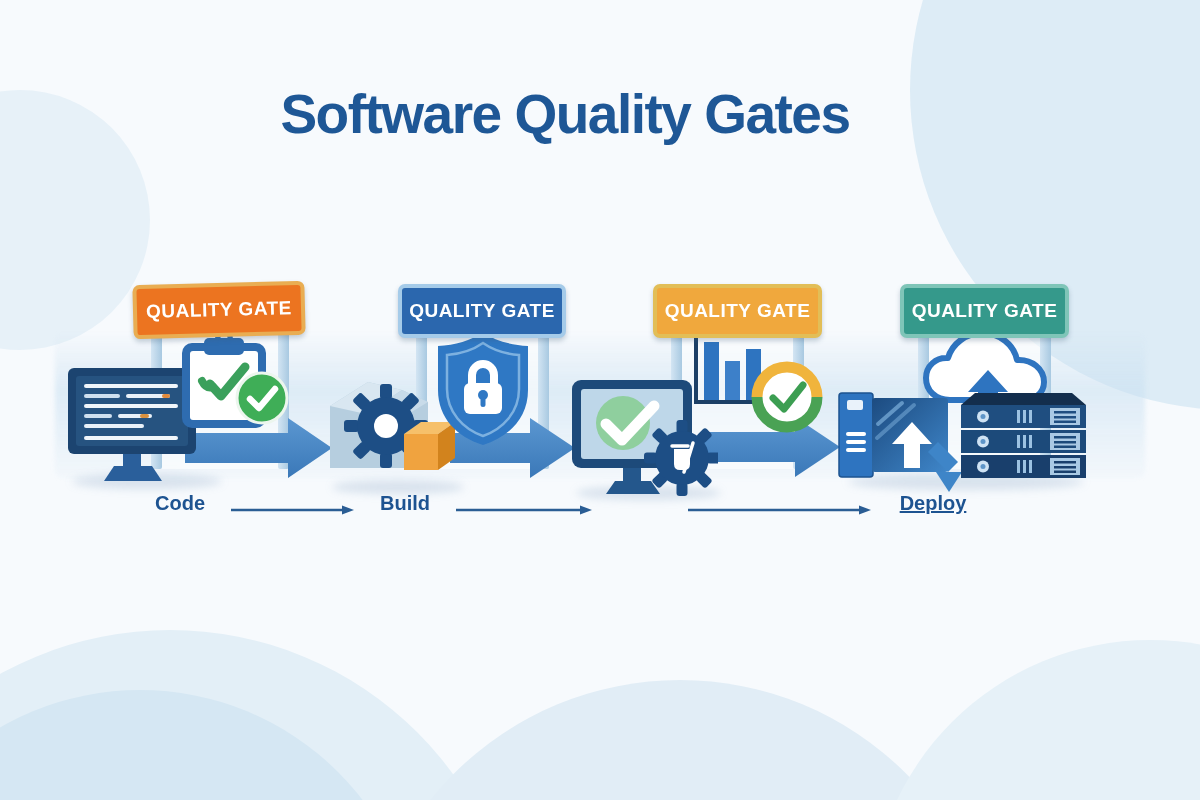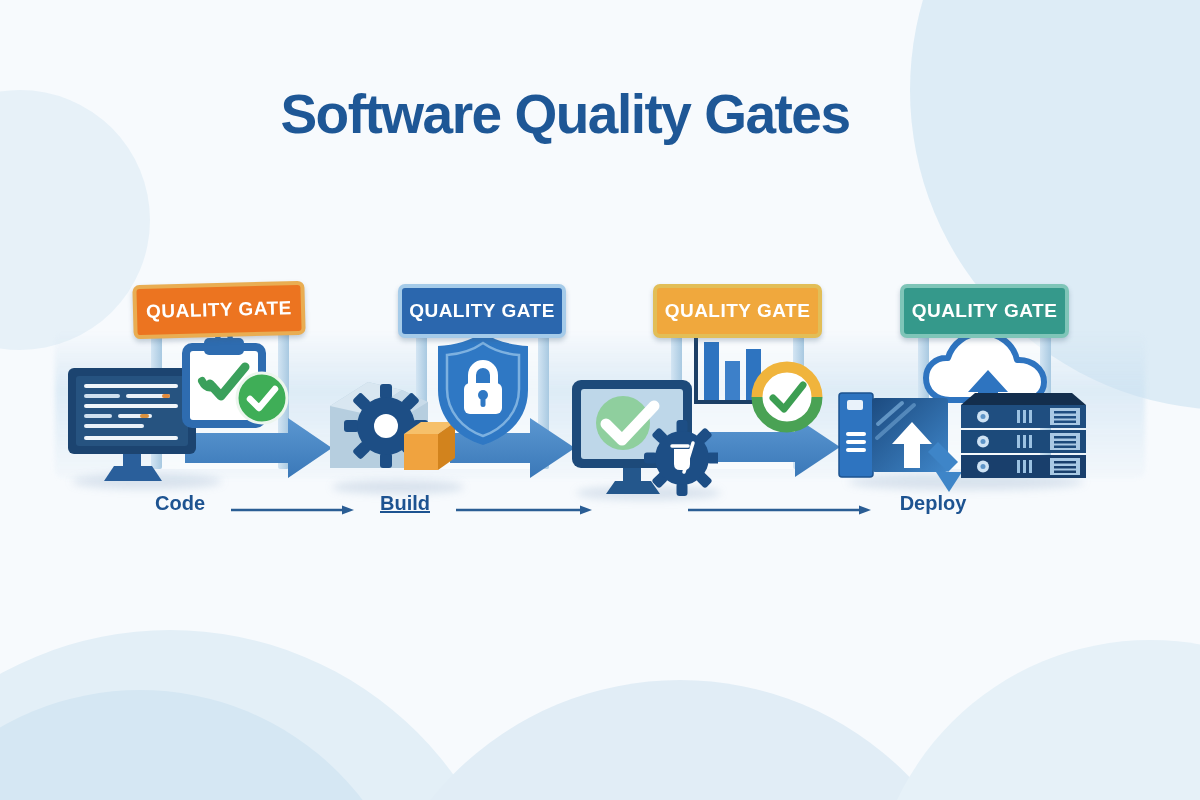--- a/index.html
+++ b/index.html
@@ -281,22 +281,22 @@
         <stop offset="0" stop-color="#5b97d1"></stop>
         <stop offset="1" stop-color="#3a78b8"></stop>
       </linearGradient>
     </defs>
     <polygon points="5,23 108,23 108,8 152,38 108,68 108,53 5,53" fill="url(#ag)"></polygon>
     <polygon points="270,23 350,23 350,8 395,38 350,68 350,53 270,53" fill="url(#ag)"></polygon>
     <polygon points="520,22 615,22 615,7 660,37 615,67 615,52 520,52" fill="url(#ag)"></polygon>
   </svg>
 
   <div class="stage-label" style="left:110px;">Code</div>
-  <div class="stage-label" style="left:335px;text-decoration:underline;">Build</div>
-  <div class="stage-label" style="left:863px;">Deploy</div>
+  <div class="stage-label" style="left:335px;">Build</div>
+  <div class="stage-label" style="left:863px;text-decoration:underline;">Deploy</div>
 
   <svg class="connector" style="left:230px;" width="125" height="18" viewBox="0 0 125 18">
     <line x1="1" y1="9" x2="113" y2="9" stroke="#2a5d94" stroke-width="2.5"></line>
     <path d="M112 4.5 L124 9 L112 13.5 Z" fill="#2a5d94"></path>
   </svg>
   <svg class="connector" style="left:455px;" width="138" height="18" viewBox="0 0 138 18">
     <line x1="1" y1="9" x2="126" y2="9" stroke="#2a5d94" stroke-width="2.5"></line>
     <path d="M125 4.5 L137 9 L125 13.5 Z" fill="#2a5d94"></path>
   </svg>
   <svg class="connector" style="left:687px;" width="185" height="18" viewBox="0 0 185 18">

